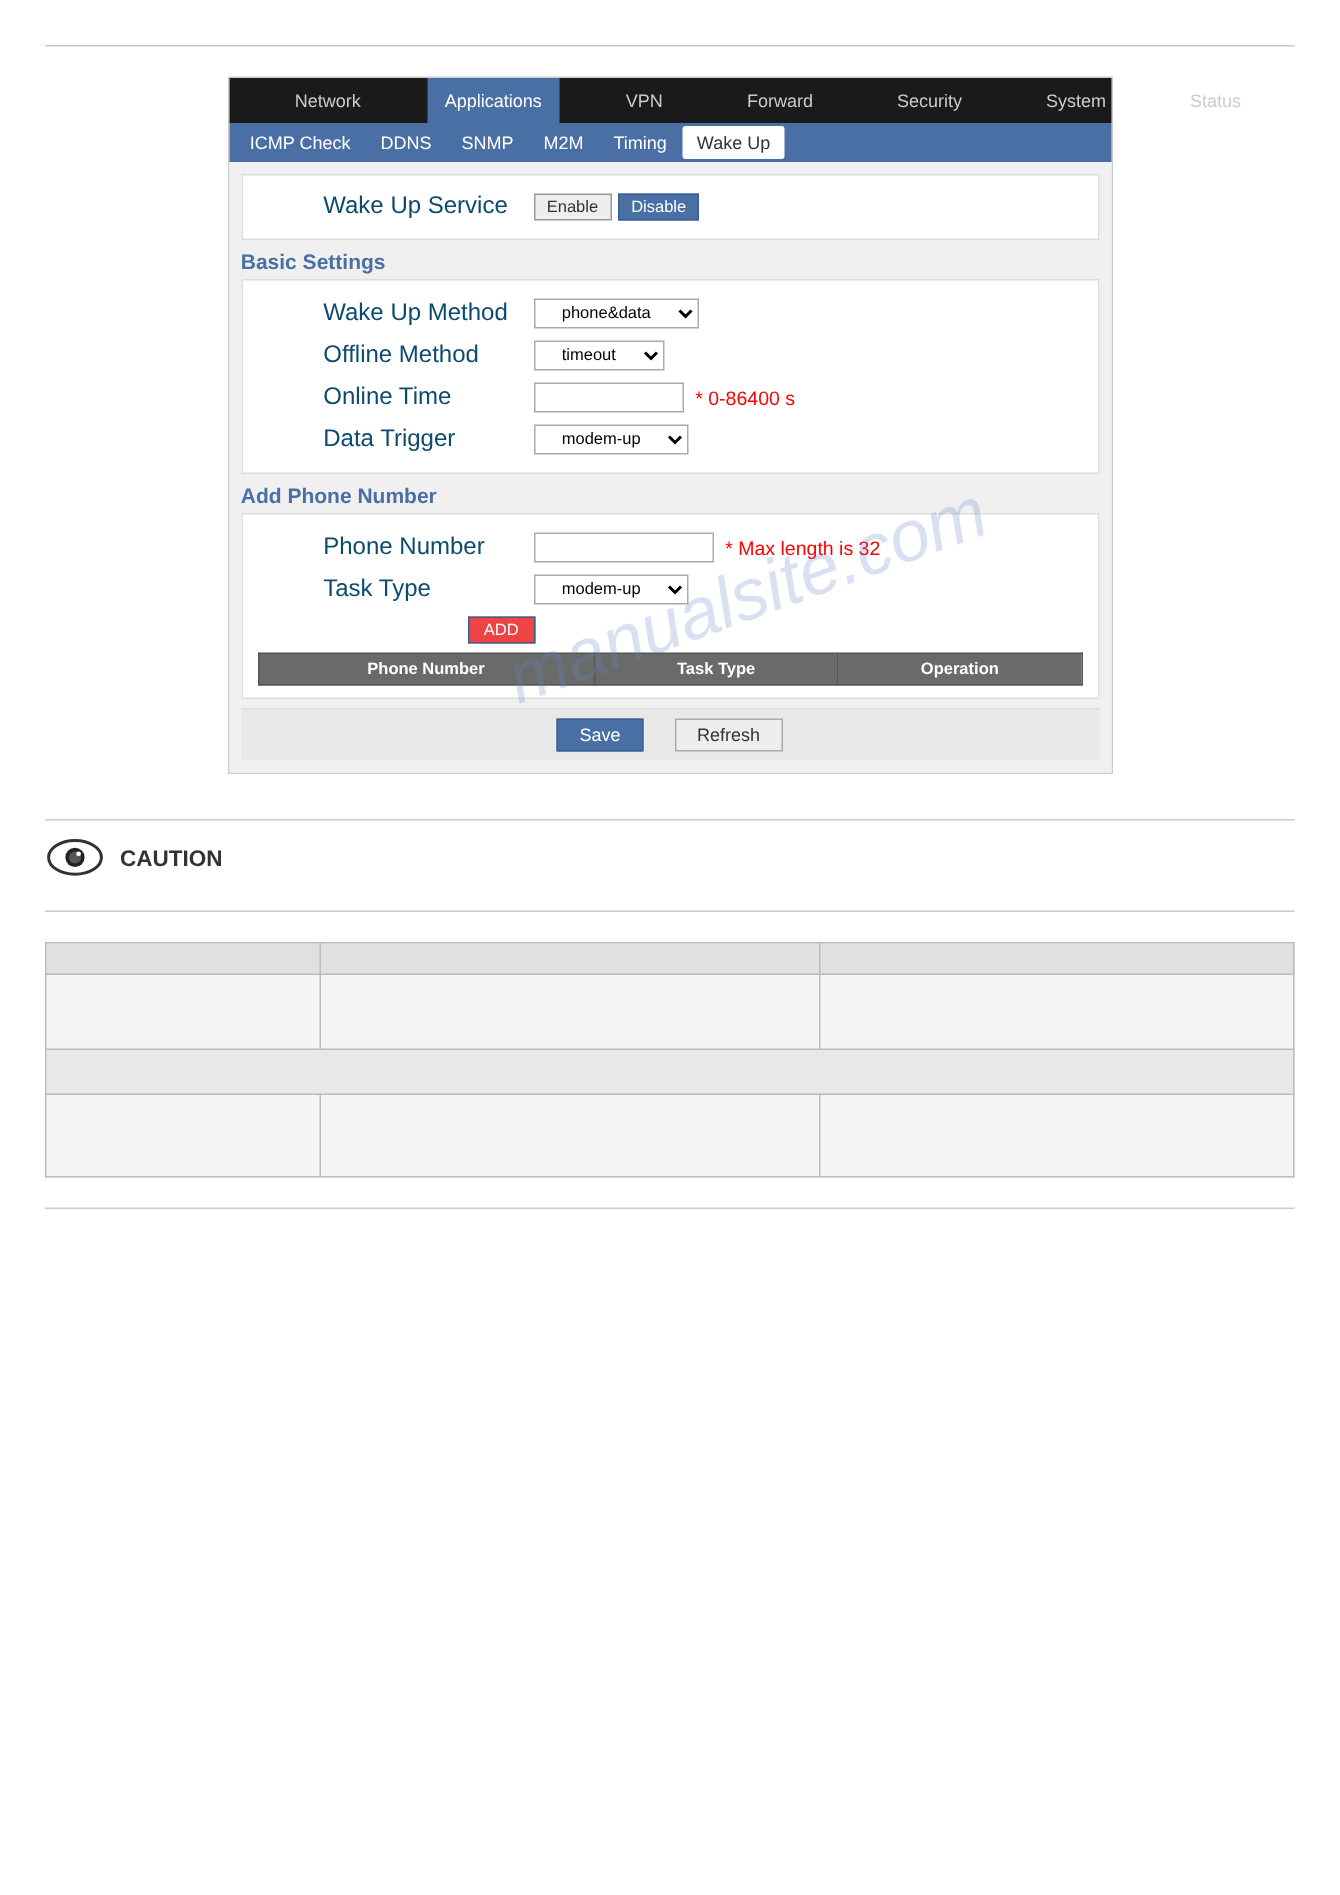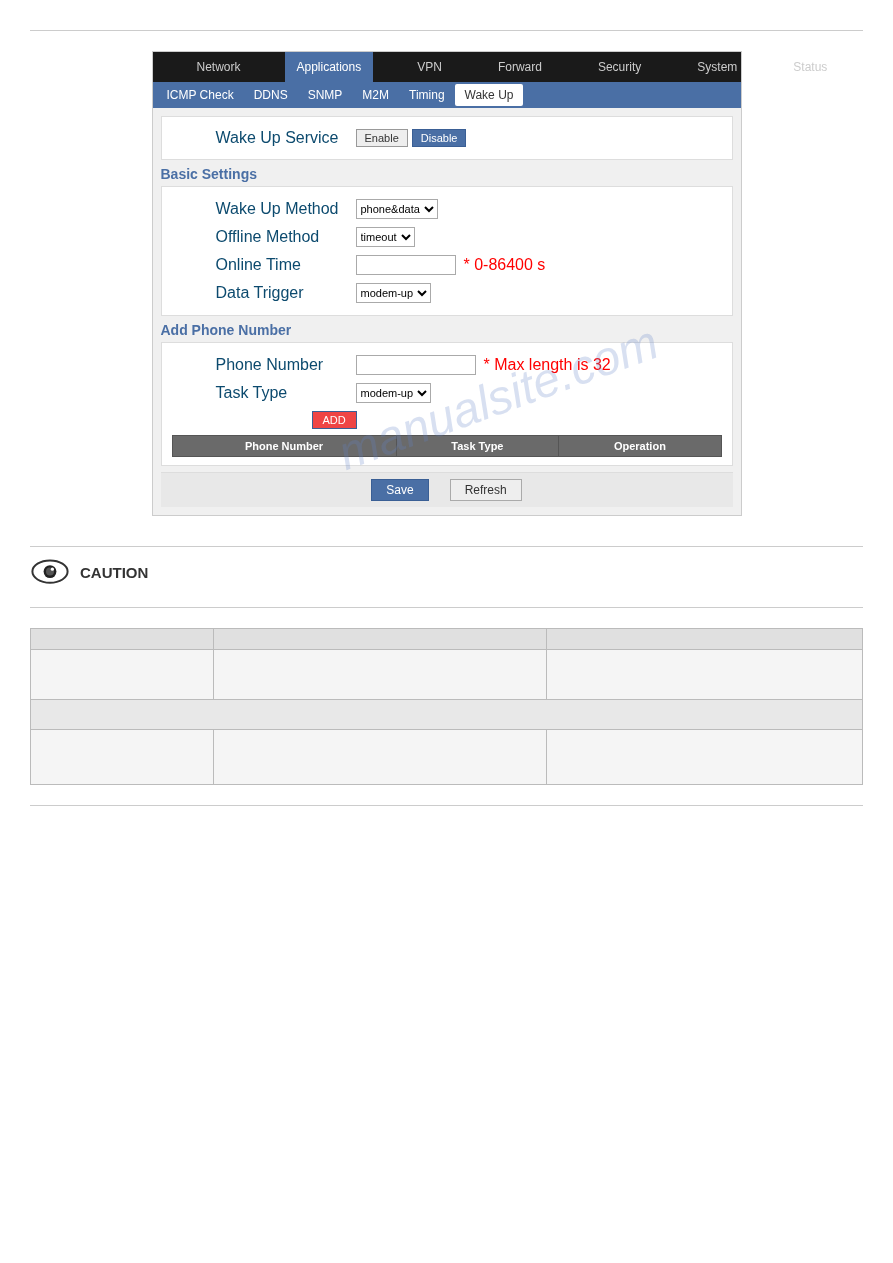--- a/index.html
+++ b/index.html
@@ -139,34 +139,34 @@
       border: 1px solid #ddd;
       padding: 8px 10px;
       margin-bottom: 6px;
     }
 
     select {
       font-size: 11px;
       height: 20px;
       border: 1px solid #aaa;
       background: #fff;
-      padding: 0 0;
+      padding: 0 14px;
     }
 
     input[type="text"] {
       height: 20px;
       border: 1px solid #aaa;
       font-size: 11px;
       padding: 0 3px;
       width: 100px;
     }
 
     .hint-text {
       color: red;
-      font-size: 16px;
+      font-size: 13px;
       margin-left: 4px;
     }
 
     .btn-add {
       background: #ef4444;
       color: #fff;
       border: 1px solid #3a5f95;
       padding: 2px 10px;
       font-size: 11px;
       cursor: pointer;

